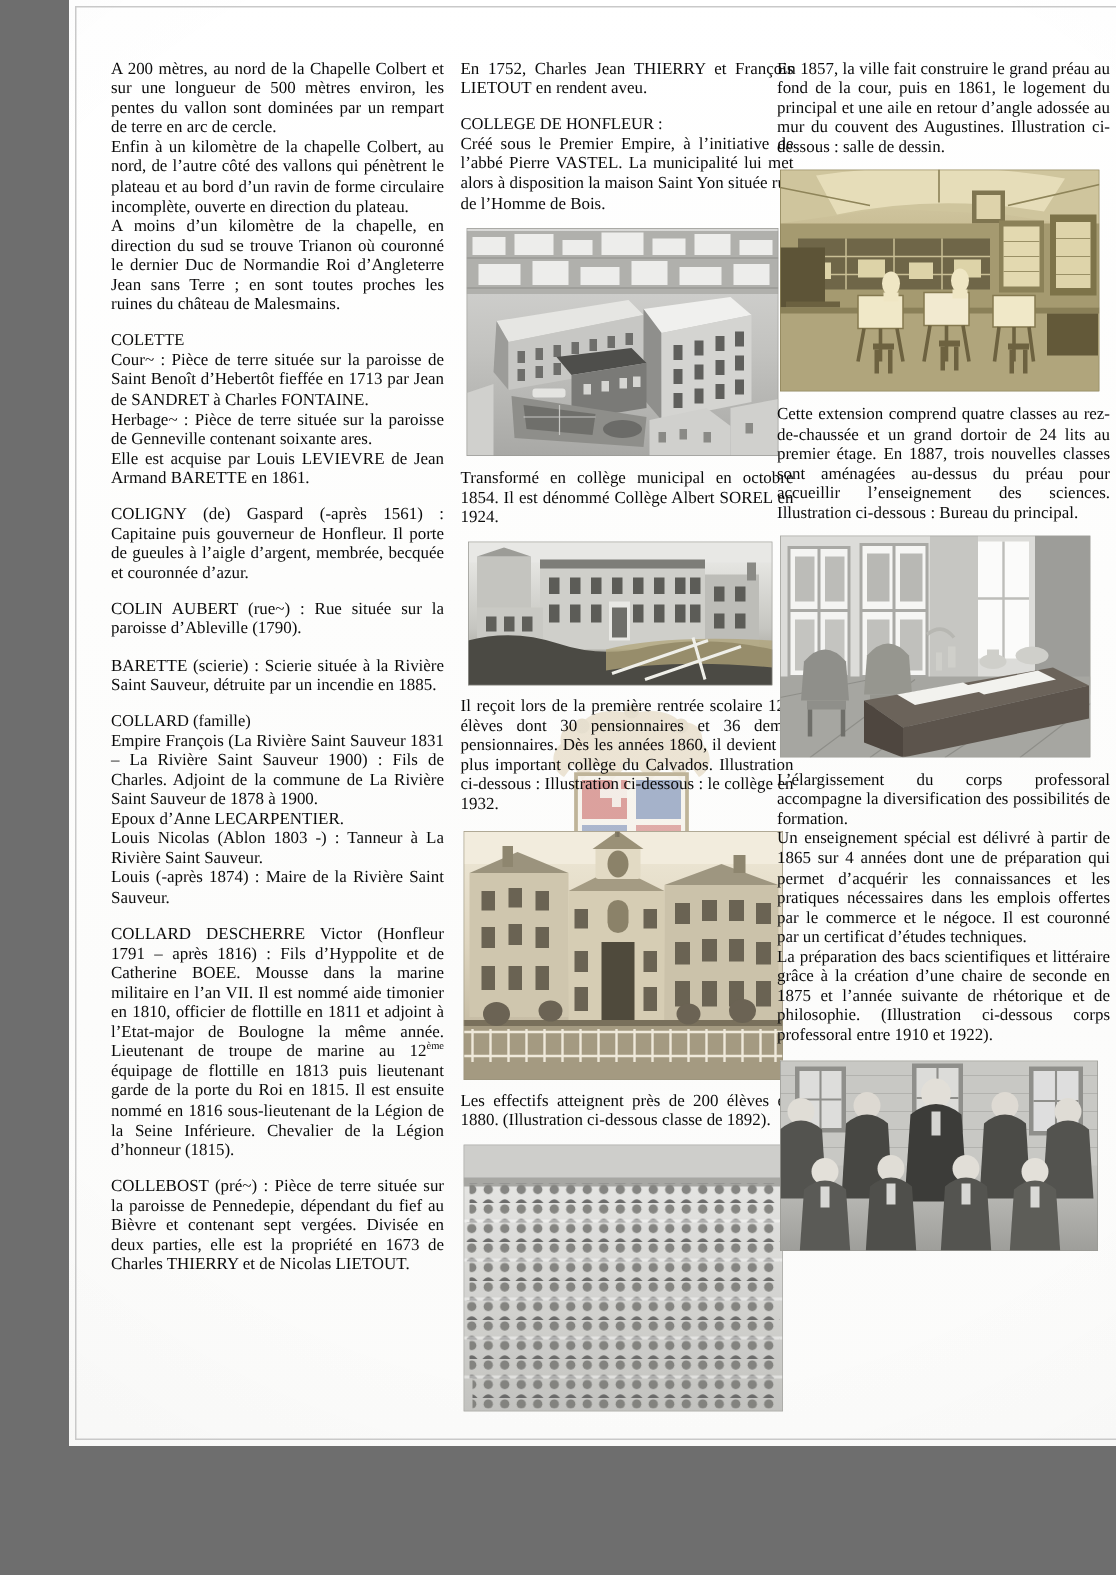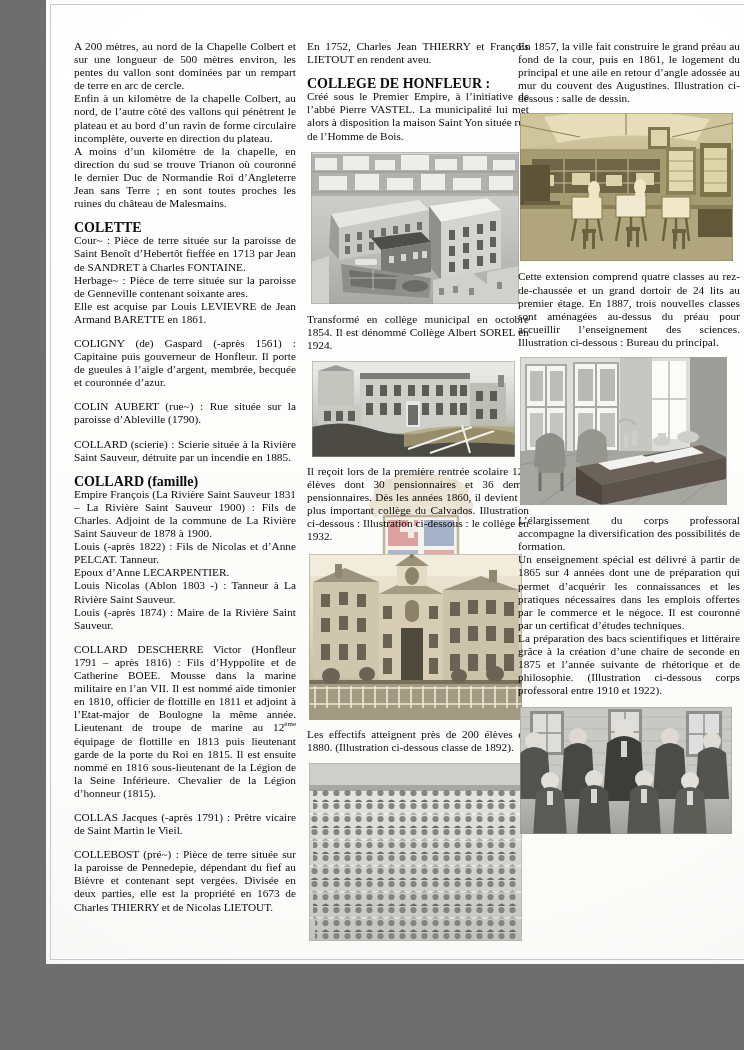--- a/index.html
+++ b/index.html
@@ -71,22 +71,22 @@
     margin: 0 0 0 0;
     font-size: 11.3px;
     line-height: 13.1px;
     text-align: justify;
     text-justify: inter-word;
     hyphens: manual;
   }
   p.gap { margin-top: 11px; }
   .b { font-weight: normal; }
   .hd {
-    font-weight: bold;
-    font-size: 14px;
+    font-weight: normal;
+    font-size: 11px;
     line-height: 13.1px;
     margin: 0;
   }
   .hd-gap { margin-top: 11px; }
   sup { font-size: 7px; vertical-align: super; line-height: 0; }
 
   
   .photo {
     position: relative;
     overflow: hidden;
@@ -138,32 +138,30 @@
 
       <p class="hd hd-gap">COLETTE</p>
       <p><span class="b">Cour~</span><span> : Pièce de terre située sur la paroisse de Saint Benoît d’Hebertôt fieffée en 1713 par Jean de SANDRET à Charles FONTAINE.</span></p>
       <p><span class="b">Herbage~</span><span> : Pièce de terre située sur la paroisse de Genneville contenant soixante ares.</span></p>
       <p>Elle est acquise par Louis LEVIEVRE de Jean Armand BARETTE en 1861.</p>
 
       <p class="gap"><span class="b">COLIGNY (de) Gaspard</span><span class="b"> (-après 1561)</span><span> : Capitaine puis gouverneur de Honfleur. Il porte de gueules à l’aigle d’argent, membrée, becquée et couronnée d’azur.</span></p>
 
       <p class="gap"><span class="b">COLIN AUBERT (rue~)</span><span> : Rue située sur la paroisse d’Ableville (1790).</span></p>
 
-      <p class="gap"><span class="b">COLLARD (scierie)</span><span> : Scierie située à la Rivière Saint Sauveur, détruite par un incendie en 1885.</span></p>
+      <p class="gap"><span class="b">BARETTE (scierie)</span><span> : Scierie située à la Rivière Saint Sauveur, détruite par un incendie en 1885.</span></p>
 
       <p class="hd hd-gap">COLLARD (famille)</p>
       <p><span class="b">Empire François</span><span> (La Rivière Saint Sauveur 1831 – La Rivière Saint Sauveur 1900) : Fils de Charles. Adjoint de la commune de La Rivière Saint Sauveur de 1878 à 1900.</span></p>
-      <p><span class="b">Louis</span><span> (-après 1822) : Fils de Nicolas et d’Anne PELCAT. Tanneur.</span></p>
       <p><span class="b"></span><span>Epoux d’Anne LECARPENTIER.</span></p>
       <p><span class="b">Louis Nicolas</span><span> (Ablon 1803 -) : Tanneur à La Rivière Saint Sauveur.</span></p>
       <p><span class="b">Louis</span><span> (-après 1874) : Maire de la Rivière Saint Sauveur.</span></p>
 
       <p class="gap"><span class="b">COLLARD DESCHERRE Victor</span><span> (Honfleur 1791 – après 1816) : Fils d’Hyppolite et de Catherine BOEE. Mousse dans la marine militaire en l’an VII. Il est nommé aide timonier en 1810, officier de flottille en 1811 et adjoint à l’Etat-major de Boulogne la même année. Lieutenant de troupe de marine au 12</span><sup>ème</sup><span> équipage de flottille en 1813 puis lieutenant garde de la porte du Roi en 1815. Il est ensuite nommé en 1816 sous-lieutenant de la Légion de la Seine Inférieure. Chevalier de la Légion d’honneur (1815).</span></p>
 
-      <p class="gap"><span class="b">COLLAS Jacques</span><span class="b"> (-après 1791)</span><span> : Prêtre vicaire de Saint Martin le Vieil.</span></p>
 
       <p class="gap"><span class="b">COLLEBOST (pré~)</span><span> : Pièce de terre située sur la paroisse de Pennedepie, dépendant du fief au Bièvre et contenant sept vergées. Divisée en deux parties, elle est la propriété en 1673 de Charles THIERRY et de Nicolas LIETOUT.</span></p>
     </div>
 
     <div class="col col-2">
 
       <p>En 1752, Charles Jean THIERRY et François LIETOUT en rendent aveu.</p>
 
       <p class="hd hd-gap">COLLEGE DE HONFLEUR :</p>
       <p>Créé sous le Premier Empire, à l’initiative de l’abbé Pierre VASTEL. La municipalité lui met alors à disposition la maison Saint Yon située rue de l’Homme de Bois.</p>

